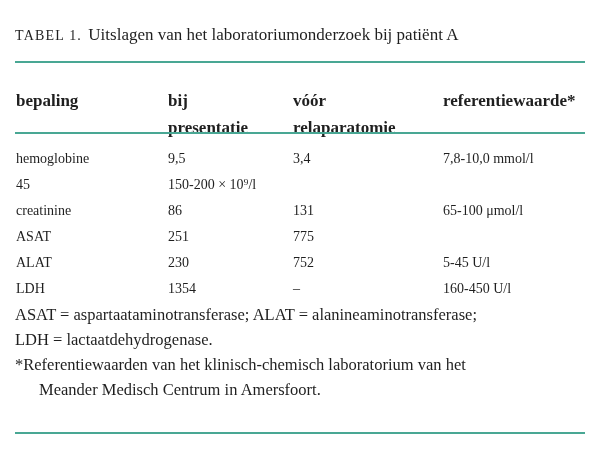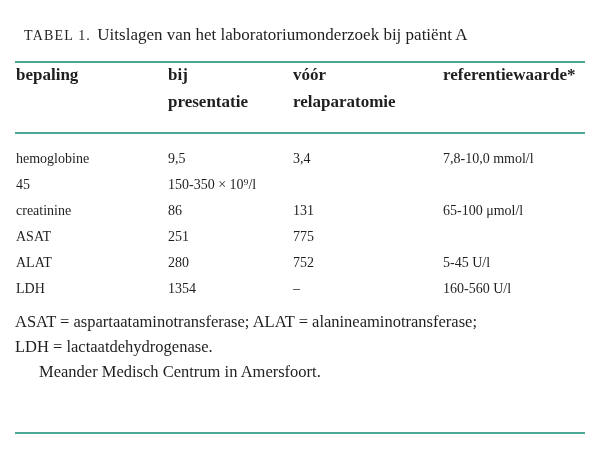--- a/index.html
+++ b/index.html
@@ -8,21 +8,21 @@
     position: relative;
     width: 600px;
     height: 454px;
     background: #ffffff;
     font-family: "Liberation Serif", "DejaVu Serif", serif;
     color: #1f1f1f;
     overflow: hidden;
   }
   .caption {
     position: absolute;
-    left: 24px;
+    left: 15px;
     top: 25px;
     font-size: 17px;
     white-space: nowrap;
     text-align: right;
   }
   .caption .smallcaps {
     font-size: 14px;
     letter-spacing: 1.2px;
     margin-right: 2px;
   }
@@ -36,38 +36,38 @@
   .rule-header { top: 132px; }
   .rule-bottom { top: 432px; }
   .grid {
     position: absolute;
     left: 16px;
     width: 572px;
     display: grid;
     grid-template-columns: 152px 125px 150px auto;
   }
   .header-row {
-    top: 61px;
+    top: 87px;
     font-weight: bold;
     font-size: 17px;
     line-height: 27px;
   }
   .header-cell div { white-space: nowrap; }
   .body-rows { top: 146px; }
   .body-row {
     display: grid;
     grid-template-columns: 152px 125px 150px auto;
     font-size: 14px;
     line-height: 26px;
     white-space: nowrap;
   }
   .footnotes {
     position: absolute;
     left: 15px;
-    top: 309px;
+    top: 302px;
     font-size: 16.5px;
     line-height: 25px;
   }
   .footnotes div { white-space: nowrap; }
   .footnotes .indent { padding-left: 7px; margin-left: 17px; }
 </style>
 </head>
 <body>
 
 <div class="page">
@@ -100,48 +100,49 @@
 
   <div class="grid body-rows" style="display:block;">
     <div class="body-row">
       <div>hemoglobine</div>
       <div>9,5</div>
       <div>3,4</div>
       <div>7,8-10,0 mmol/l</div>
     </div>
     <div class="body-row">
       <div>45</div>
-      <div>150-350 × 10⁹/l</div>
+      <div>150-200 × 10⁹/l</div>
     </div>
     <div class="body-row">
       <div>creatinine</div>
       <div>86</div>
       <div>131</div>
       <div>65-100 μmol/l</div>
     </div>
     <div class="body-row">
       <div>ASAT</div>
       <div>251</div>
       <div>775</div>
     </div>
     <div class="body-row">
       <div>ALAT</div>
-      <div>280</div>
+      <div>230</div>
       <div>752</div>
       <div>5-45 U/l</div>
     </div>
     <div class="body-row">
       <div>LDH</div>
       <div>1354</div>
       <div>–</div>
-      <div>160-560 U/l</div>
+      <div>160-450 U/l</div>
     </div>
   </div>
 
   <div class="footnotes">
     <div>ASAT = aspartaataminotransferase; ALAT = alanineaminotransferase;</div>
     <div>LDH = lactaatdehydrogenase.</div>
+    <div>*Referentiewaarden van het klinisch-chemisch laboratorium van het</div>
     <div class="indent">Meander Medisch Centrum in Amersfoort.</div>
   </div>
 
   <div class="rule rule-bottom" style="background: rgb(73, 167, 148);"></div>
 
 </div>
 
 </body></html>

